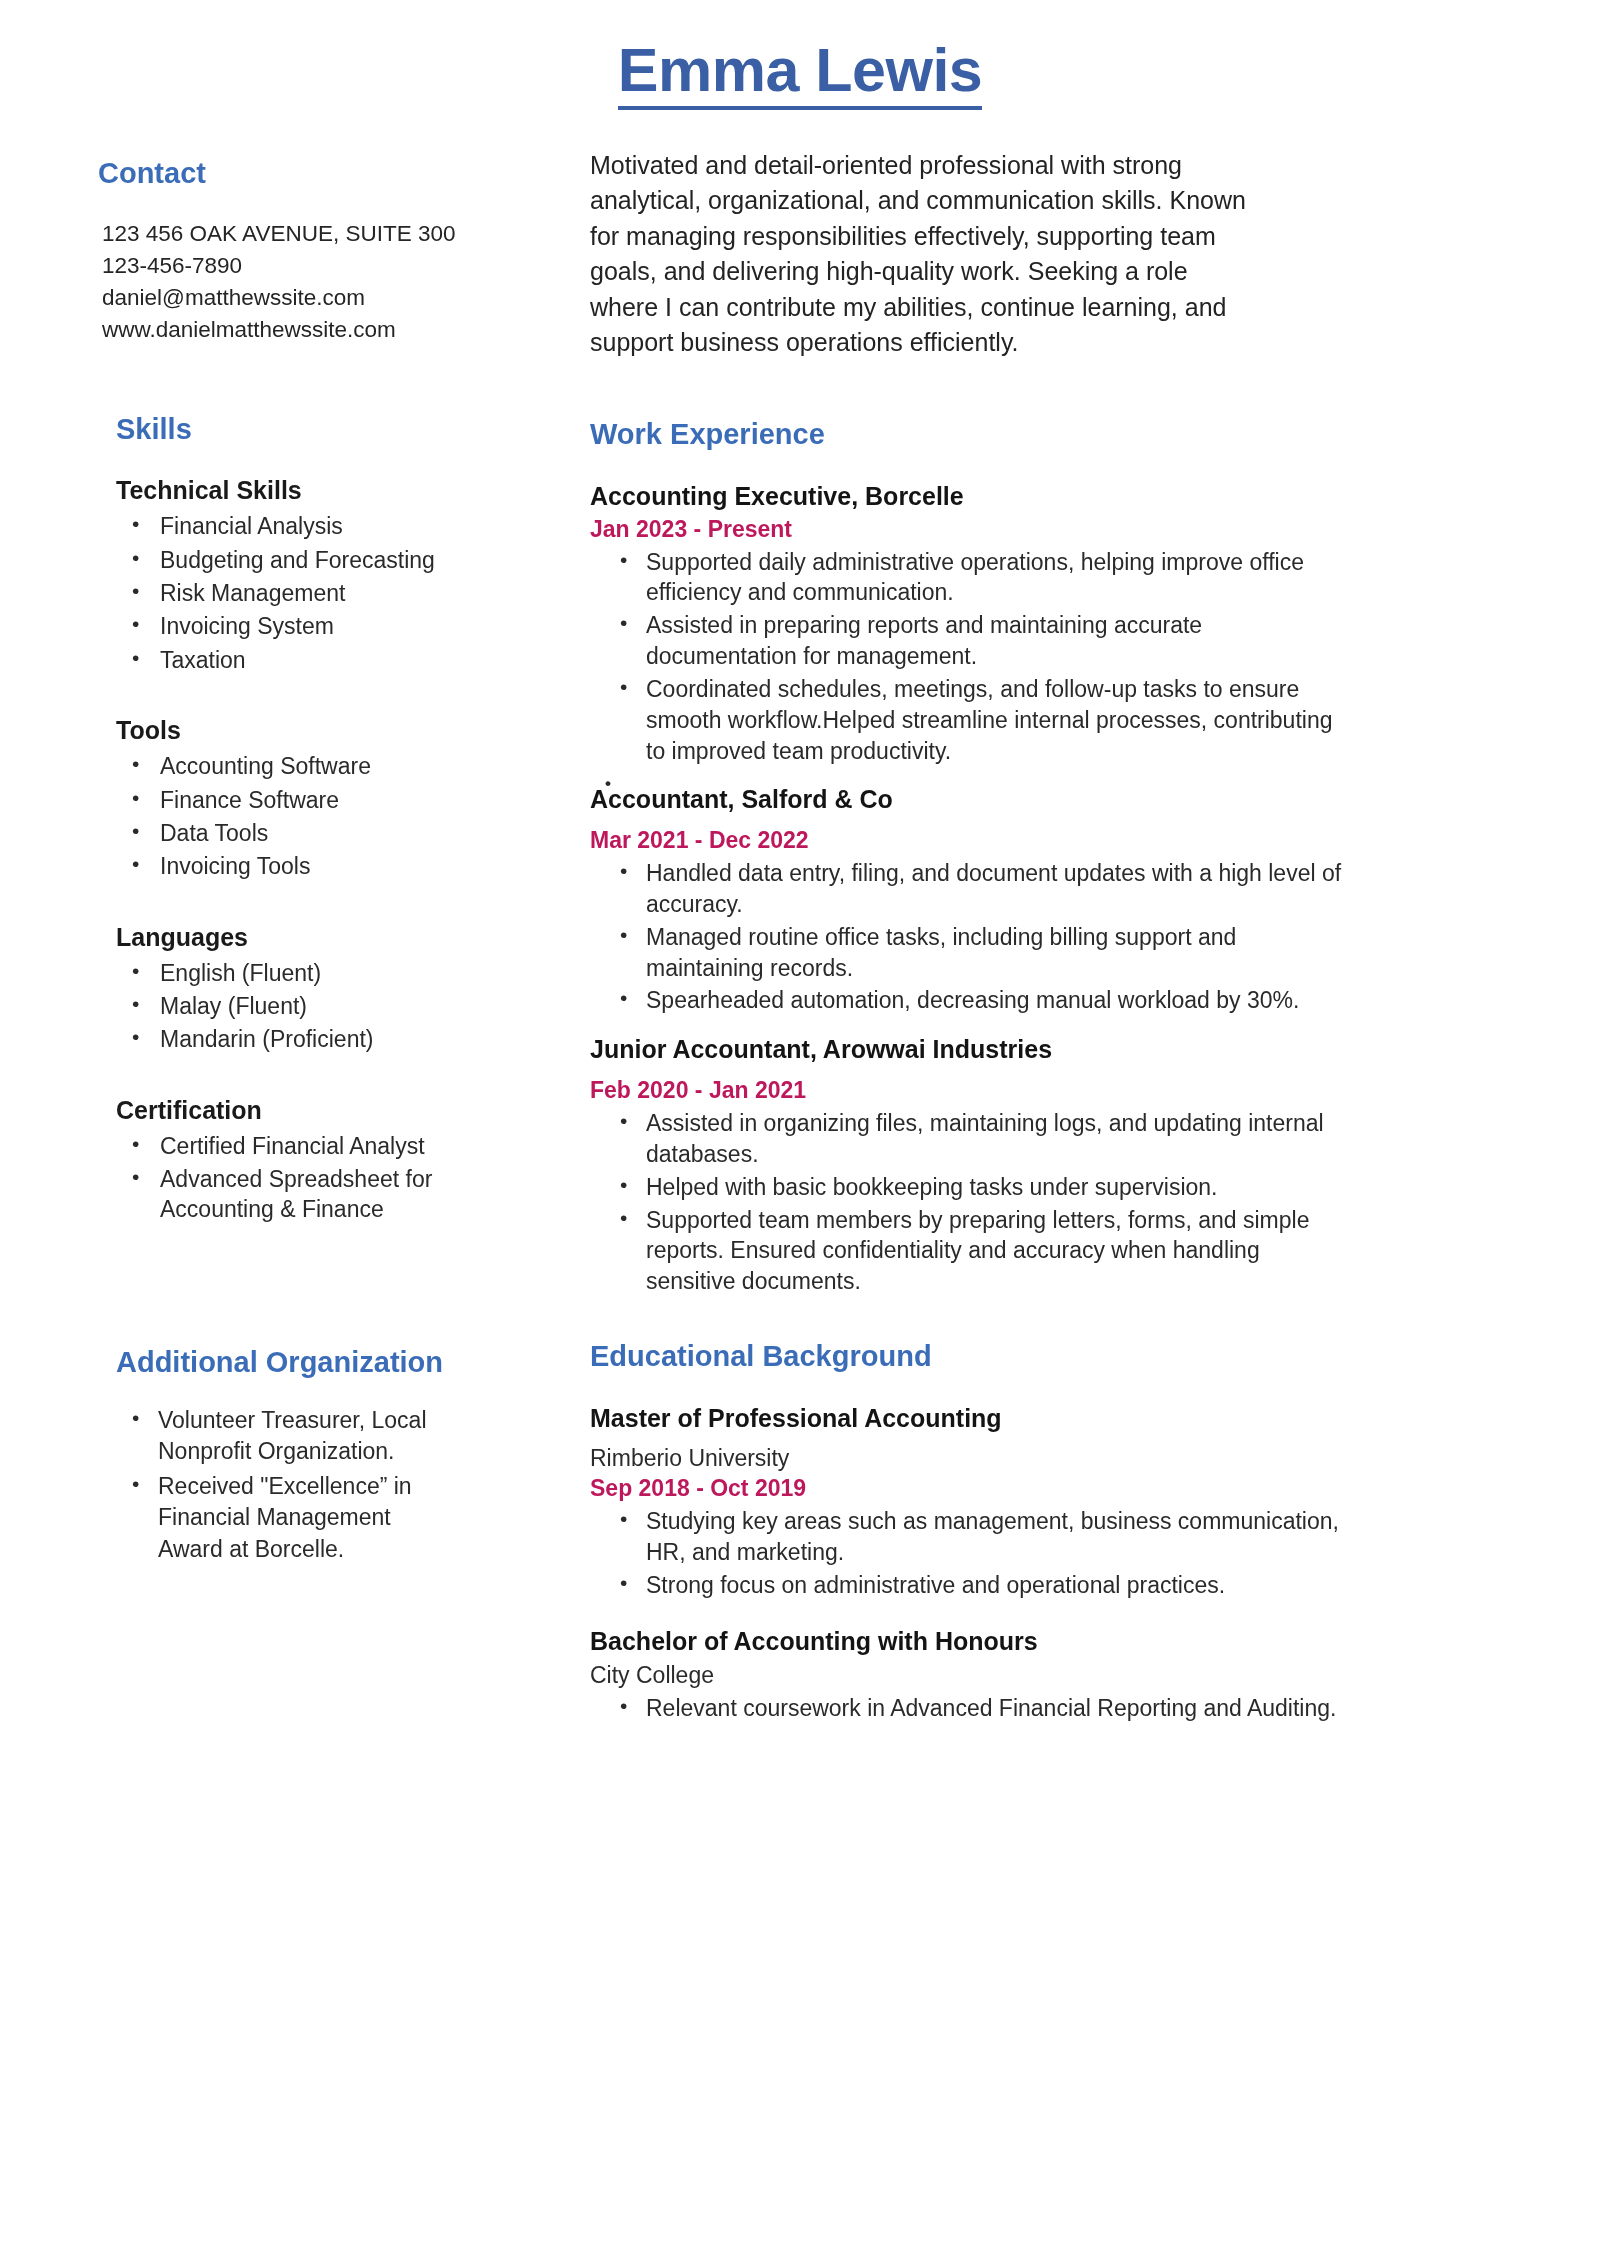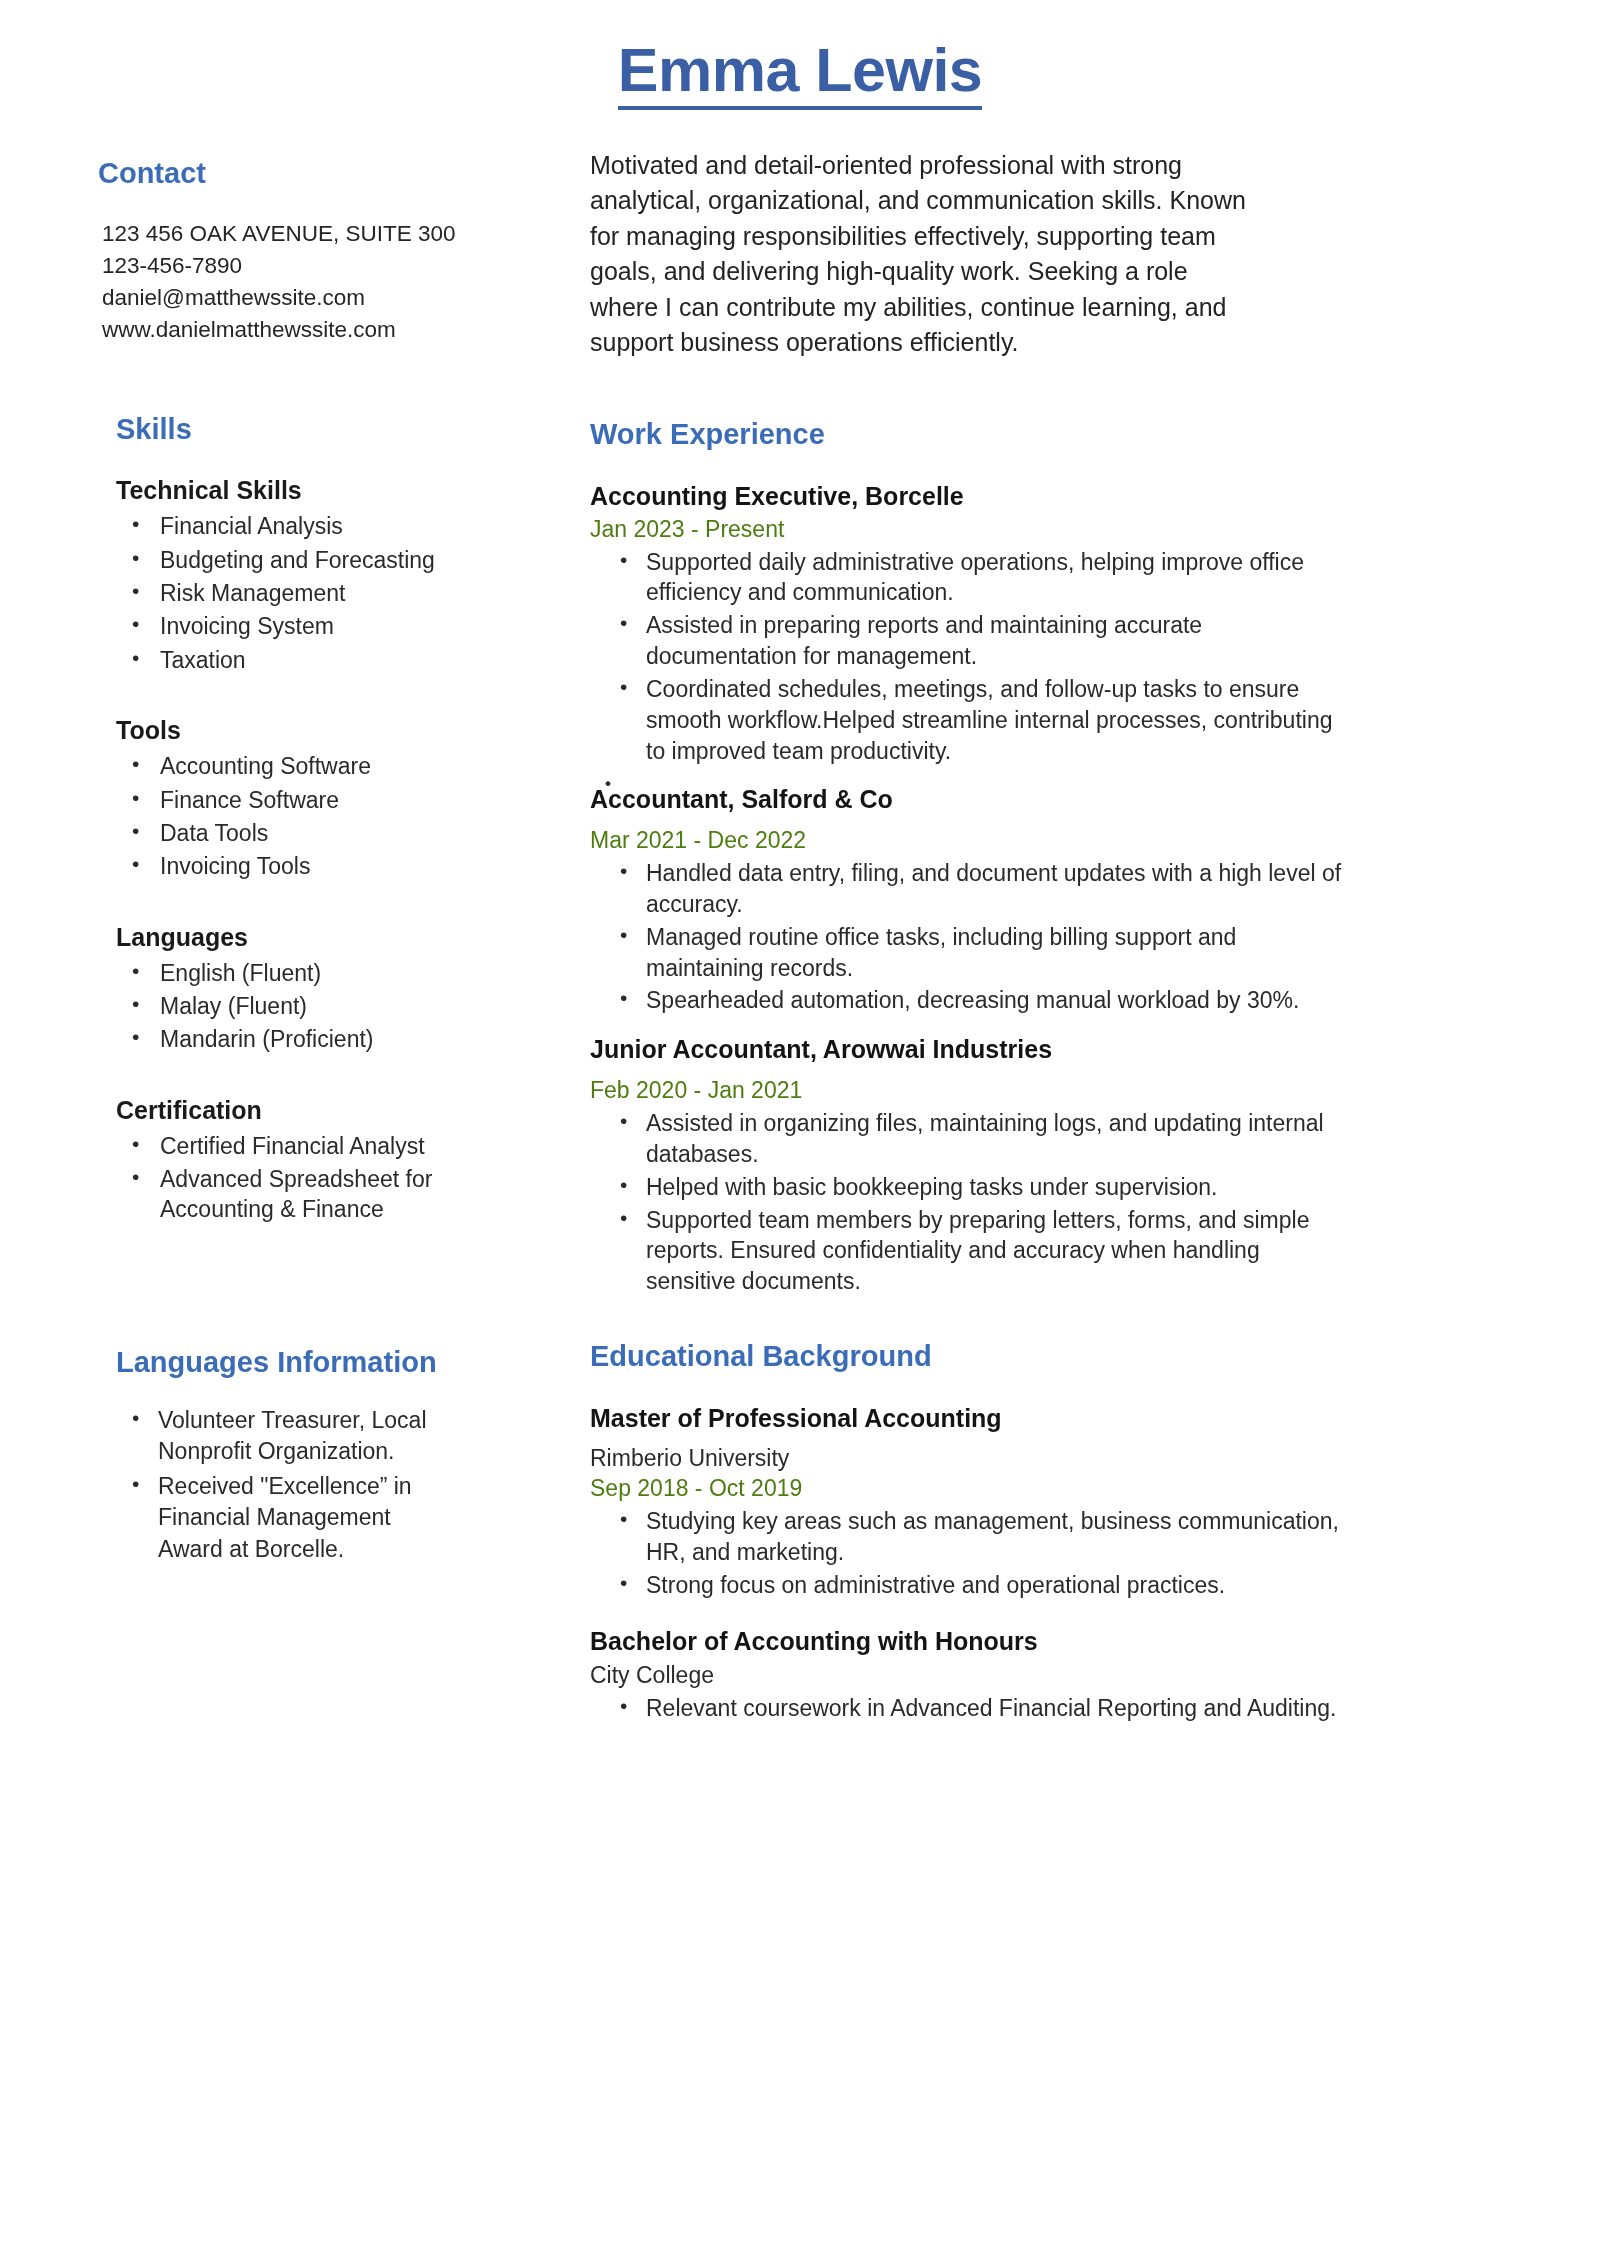--- a/index.html
+++ b/index.html
@@ -162,23 +162,24 @@
   .job-title.has-artifact::before {
     content: "\2022";
     position: absolute;
     left: 15px;
     top: -10px;
     font-size: 17px;
     color: #2a2a2a;
   }
   .job-date {
     font-size: 23px;
-    color: #4d7c0f;
+    color: #be185d;
     margin: 0 0 2px 0;
     line-height: 1.3;
+    font-weight: bold;
   }
   .job-org {
     font-size: 23px;
     color: #2b2b2b;
     margin: 0;
     line-height: 1.35;
   }
   .job-spacer-date { margin-top: 12px; }
 
   ul.job-list {
@@ -271,21 +272,21 @@
         <div class="side-block">
           <div class="sub-heading">Certification</div>
           <ul class="side-list">
             <li>Certified Financial Analyst</li>
             <li>Advanced Spreadsheet for Accounting &amp; Finance</li>
           </ul>
         </div>
       </div>
 
       <div class="addl-section">
-        <div class="side-heading addl-h">Languages Information</div>
+        <div class="side-heading addl-h">Additional Organization</div>
         <ul class="addl-list">
           <li>Volunteer Treasurer, Local Nonprofit Organization.</li>
           <li>Received "Excellence” in Financial Management Award at Borcelle.</li>
         </ul>
       </div>
 
     </div>
 
     <div class="col-right">
 

